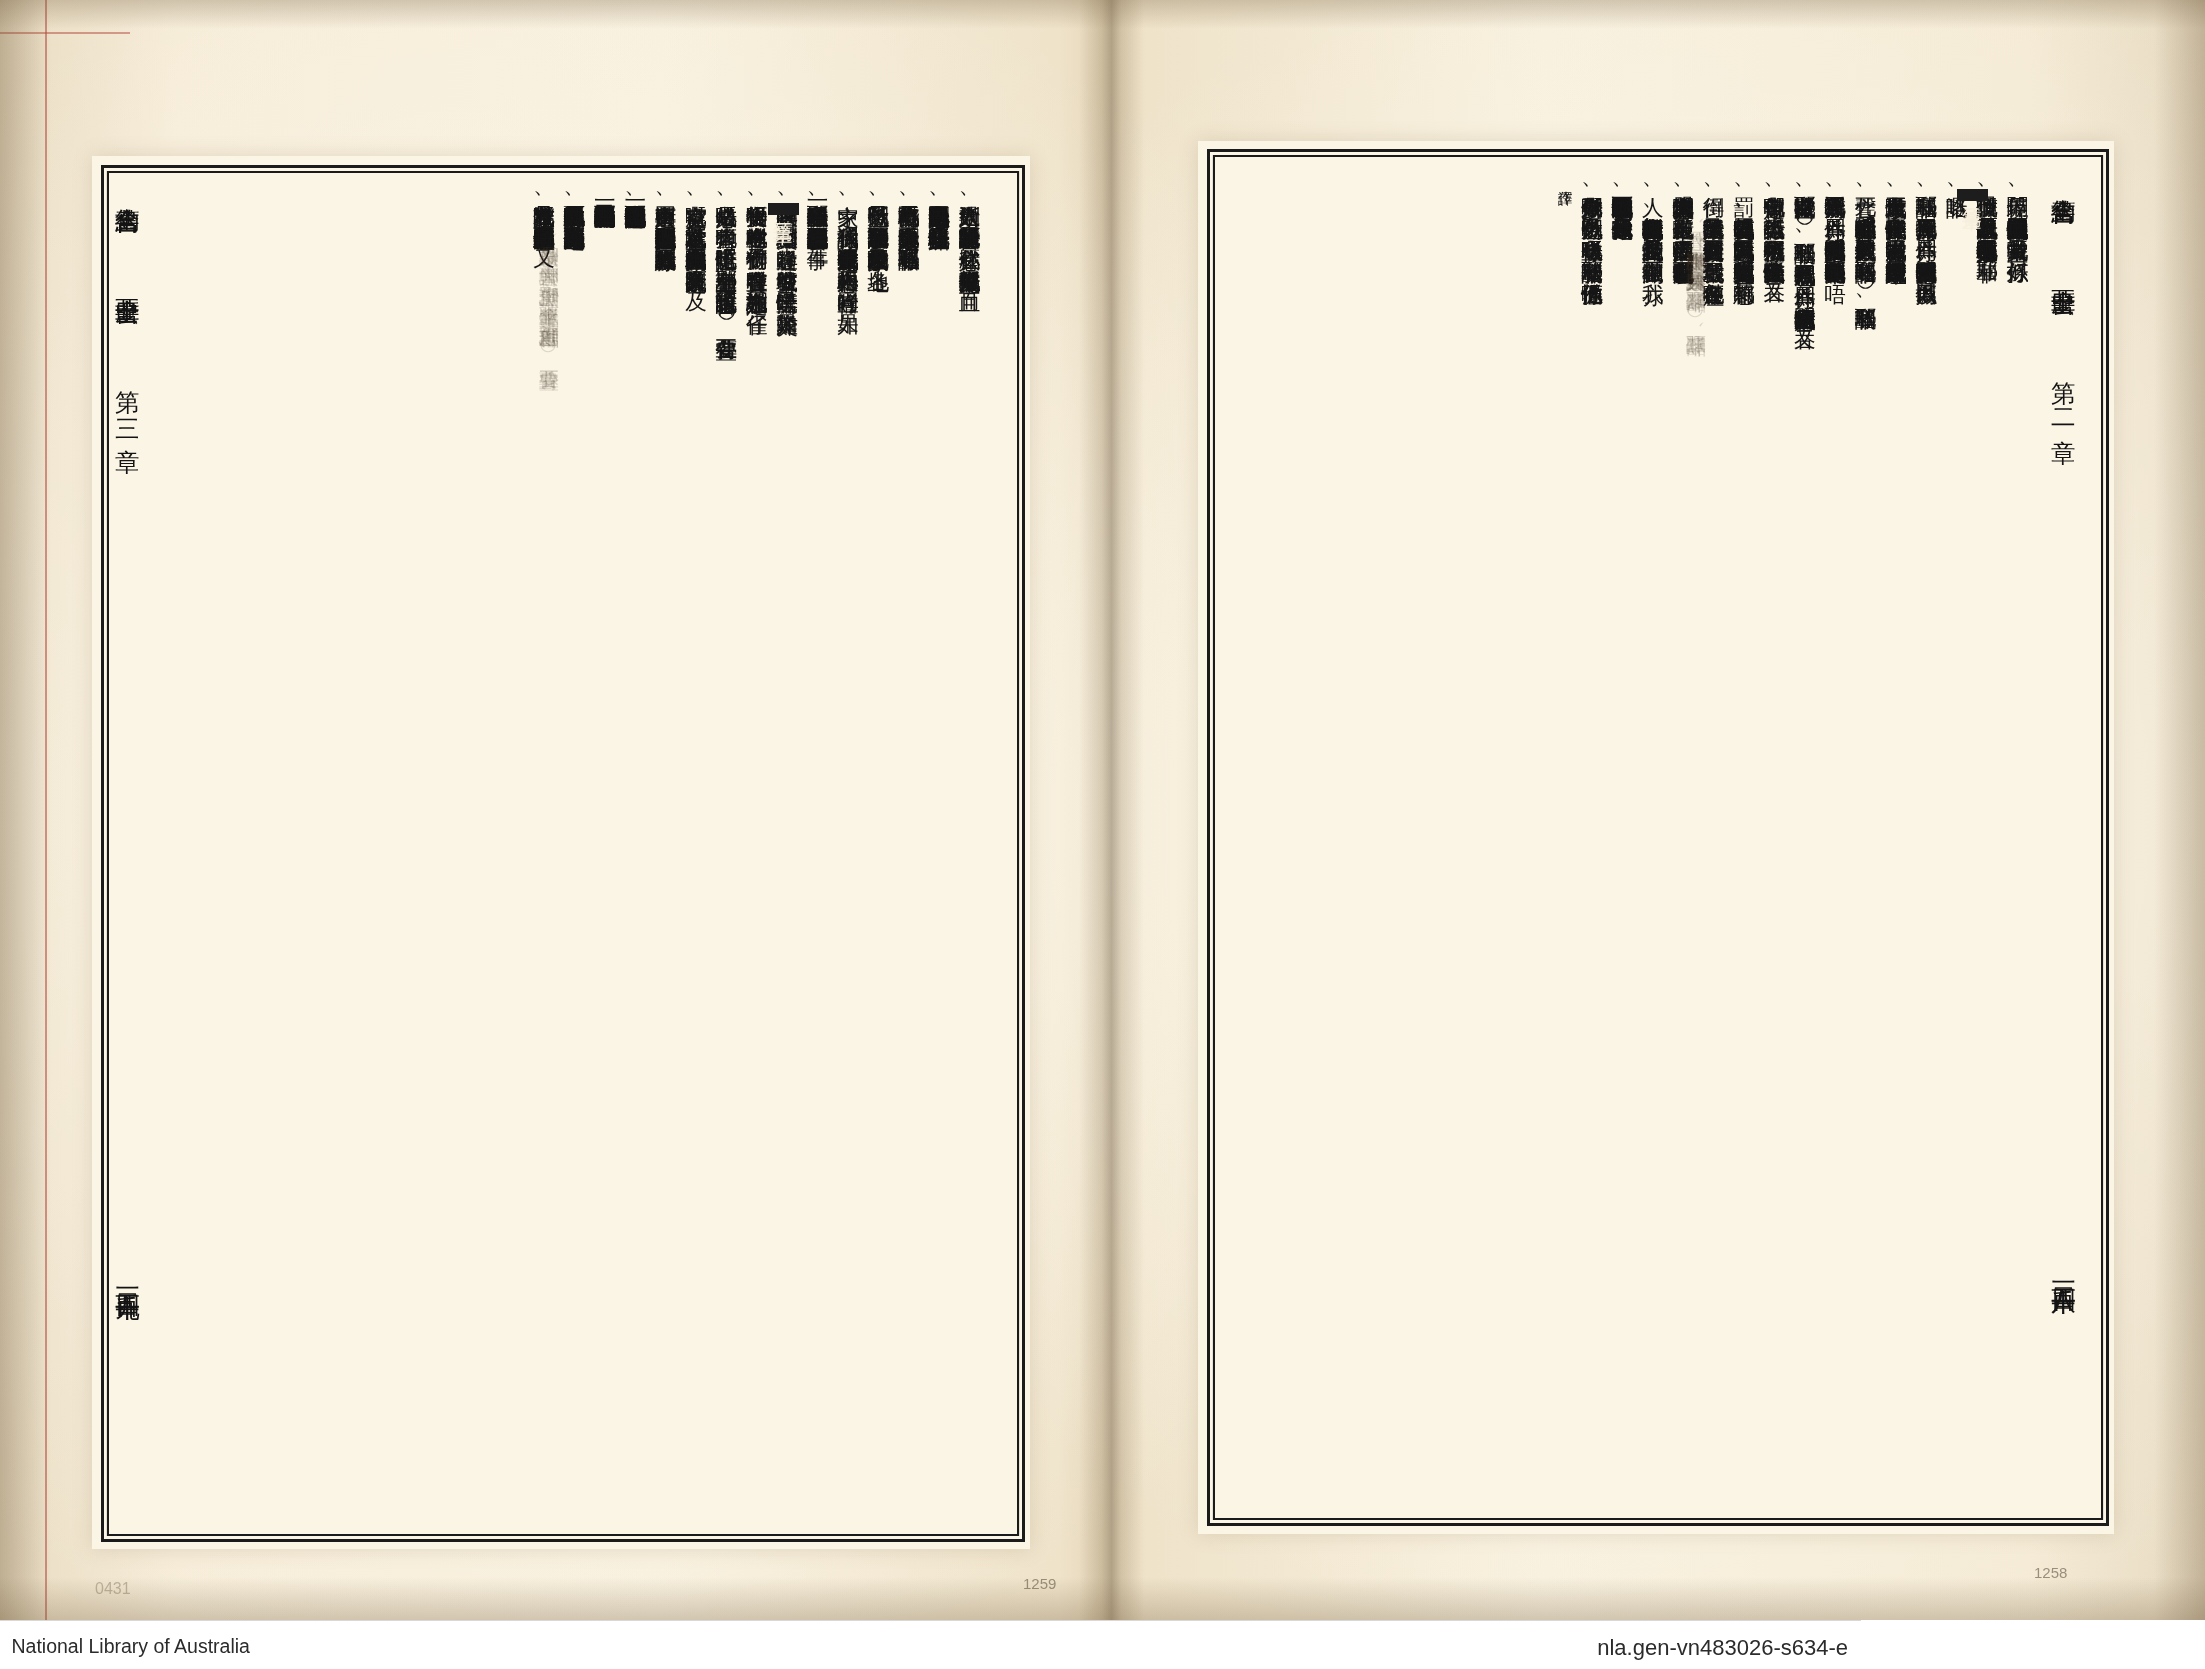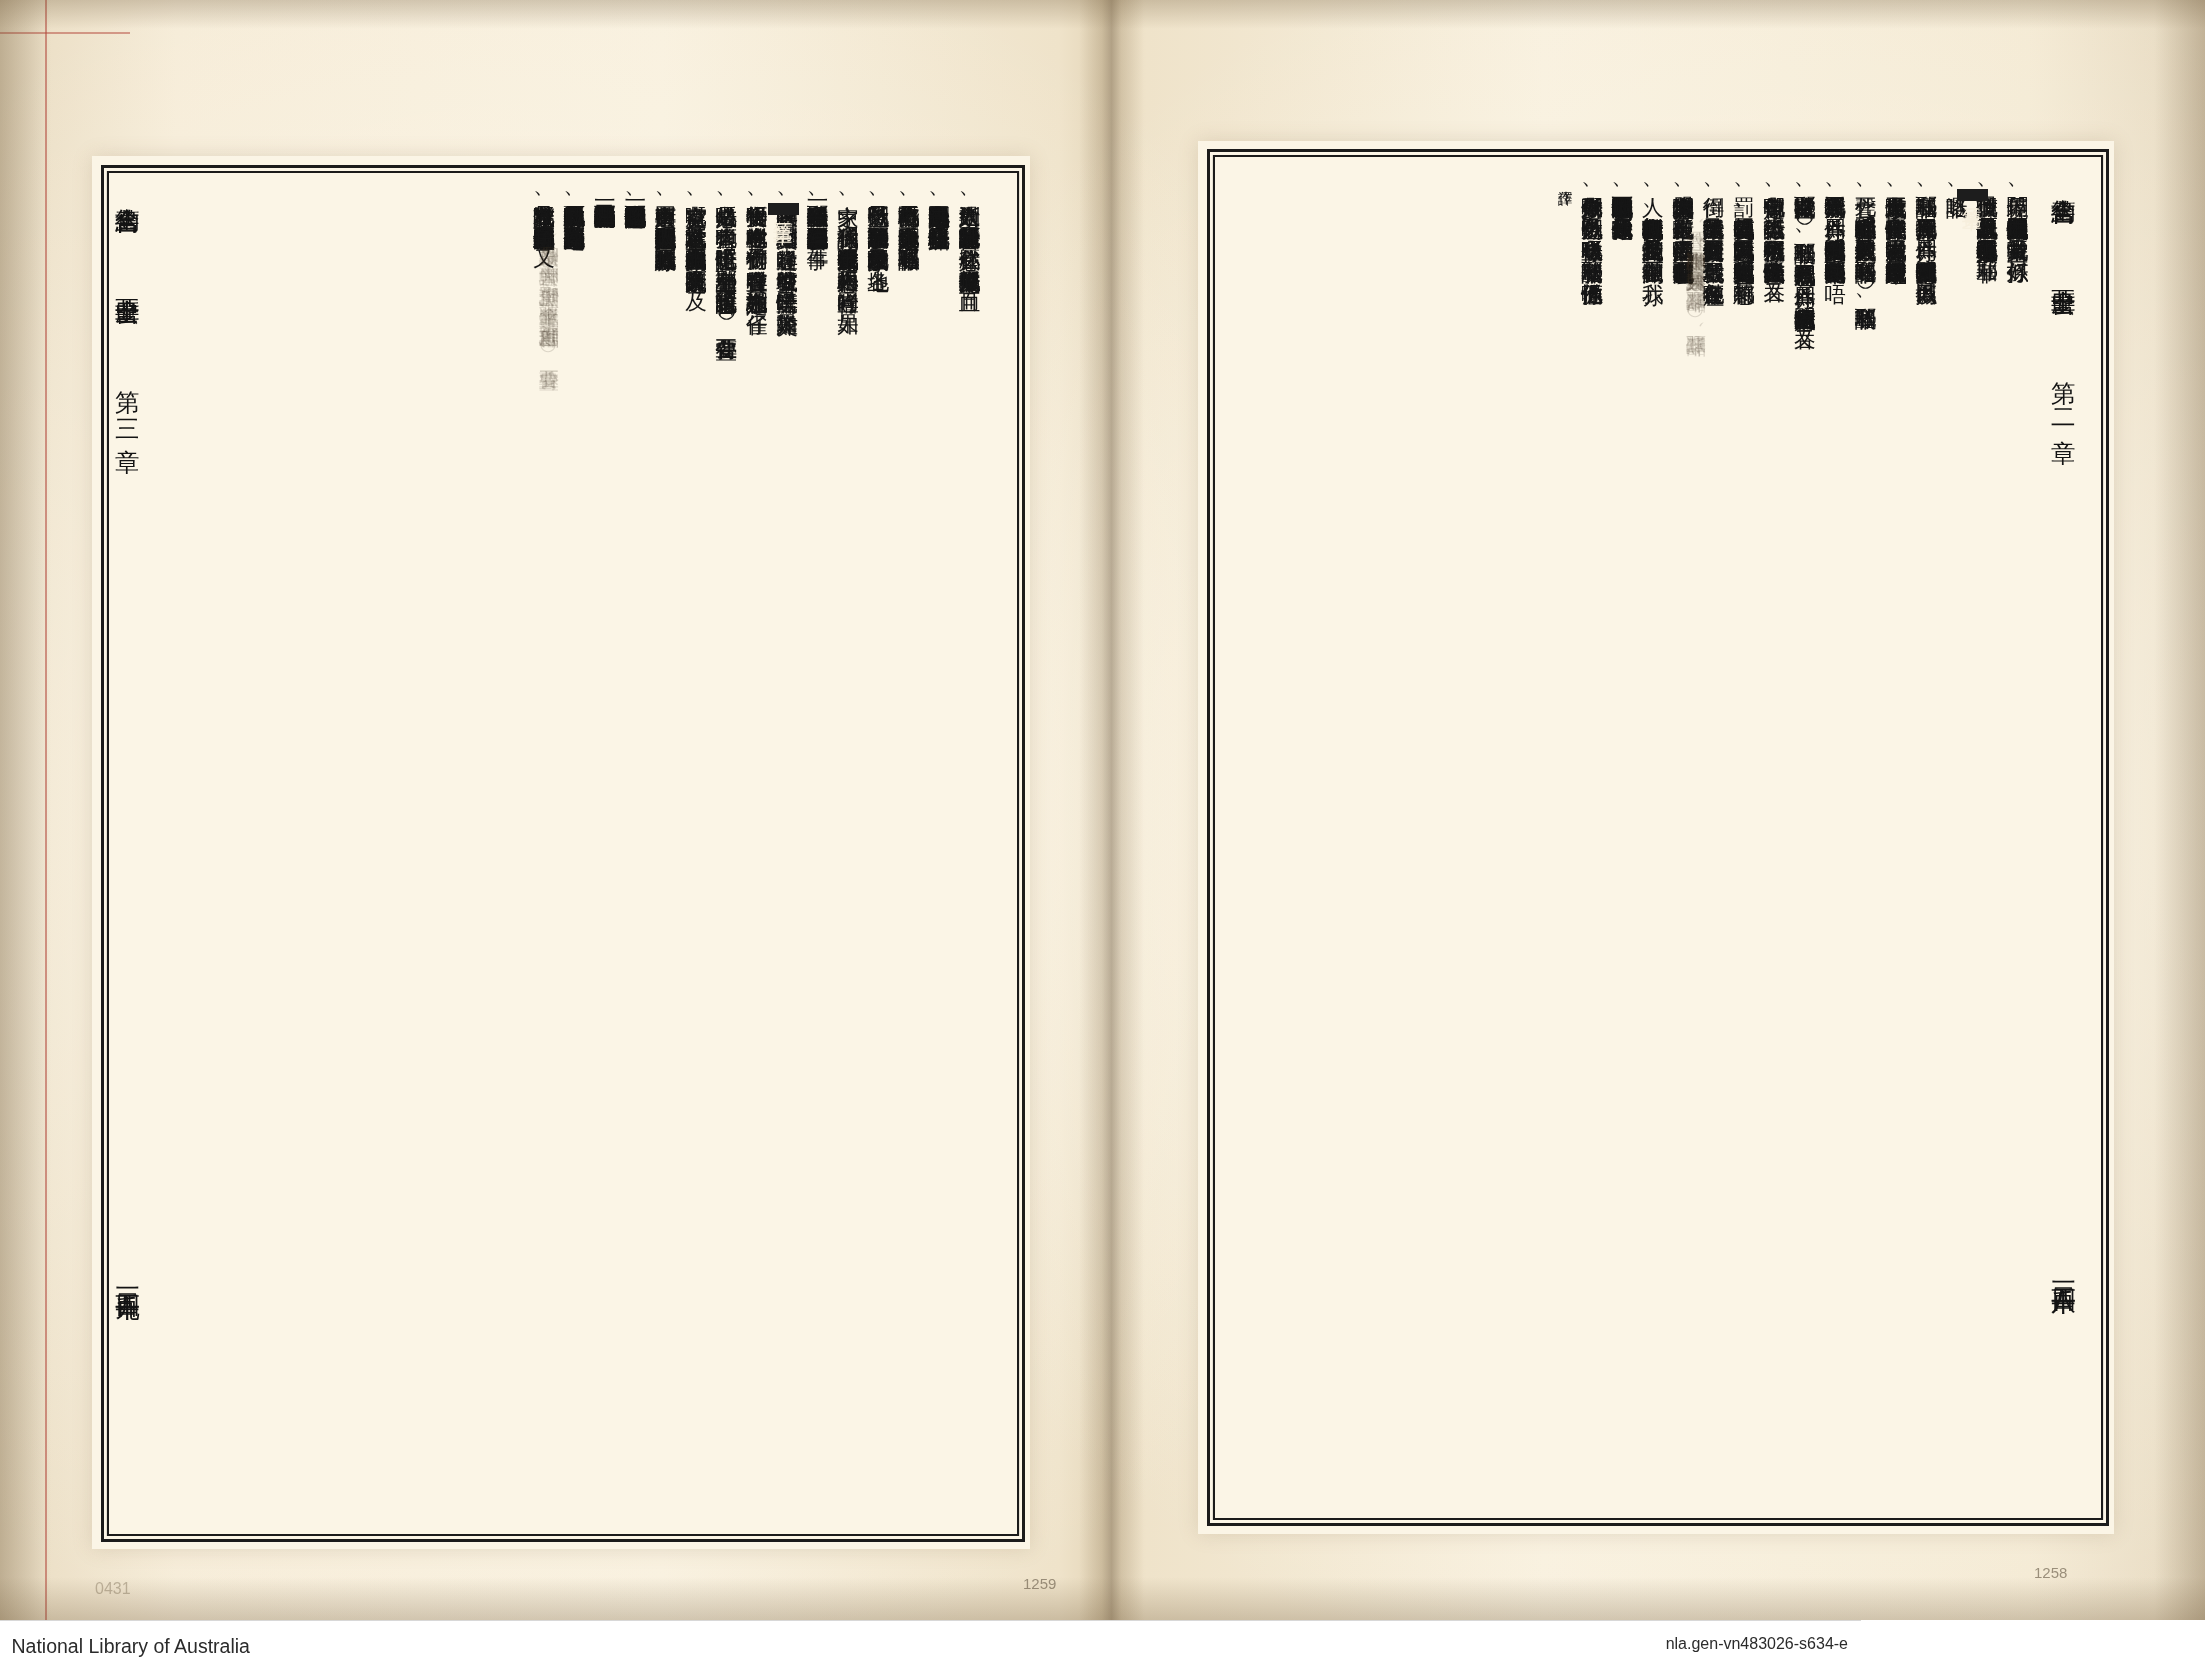--- a/index.html
+++ b/index.html
@@ -188,21 +188,21 @@
   .footer-left {
     position: absolute;
     left: 11.5px; top: 14.4px;
     font-size: 19.5px;
     color: #2b2b2b;
     font-family: "Liberation Sans", sans-serif;
   }
   .footer-right {
     position: absolute;
     right: 13px; top: 14.4px;
-    font-size: 16px;
+    font-size: 22px;
     color: #2b2b2b;
     font-family: "Liberation Sans", sans-serif;
   }
 </style>
 </head>
 <body>
 
 <div id="page">
 
   <div class="scan">

